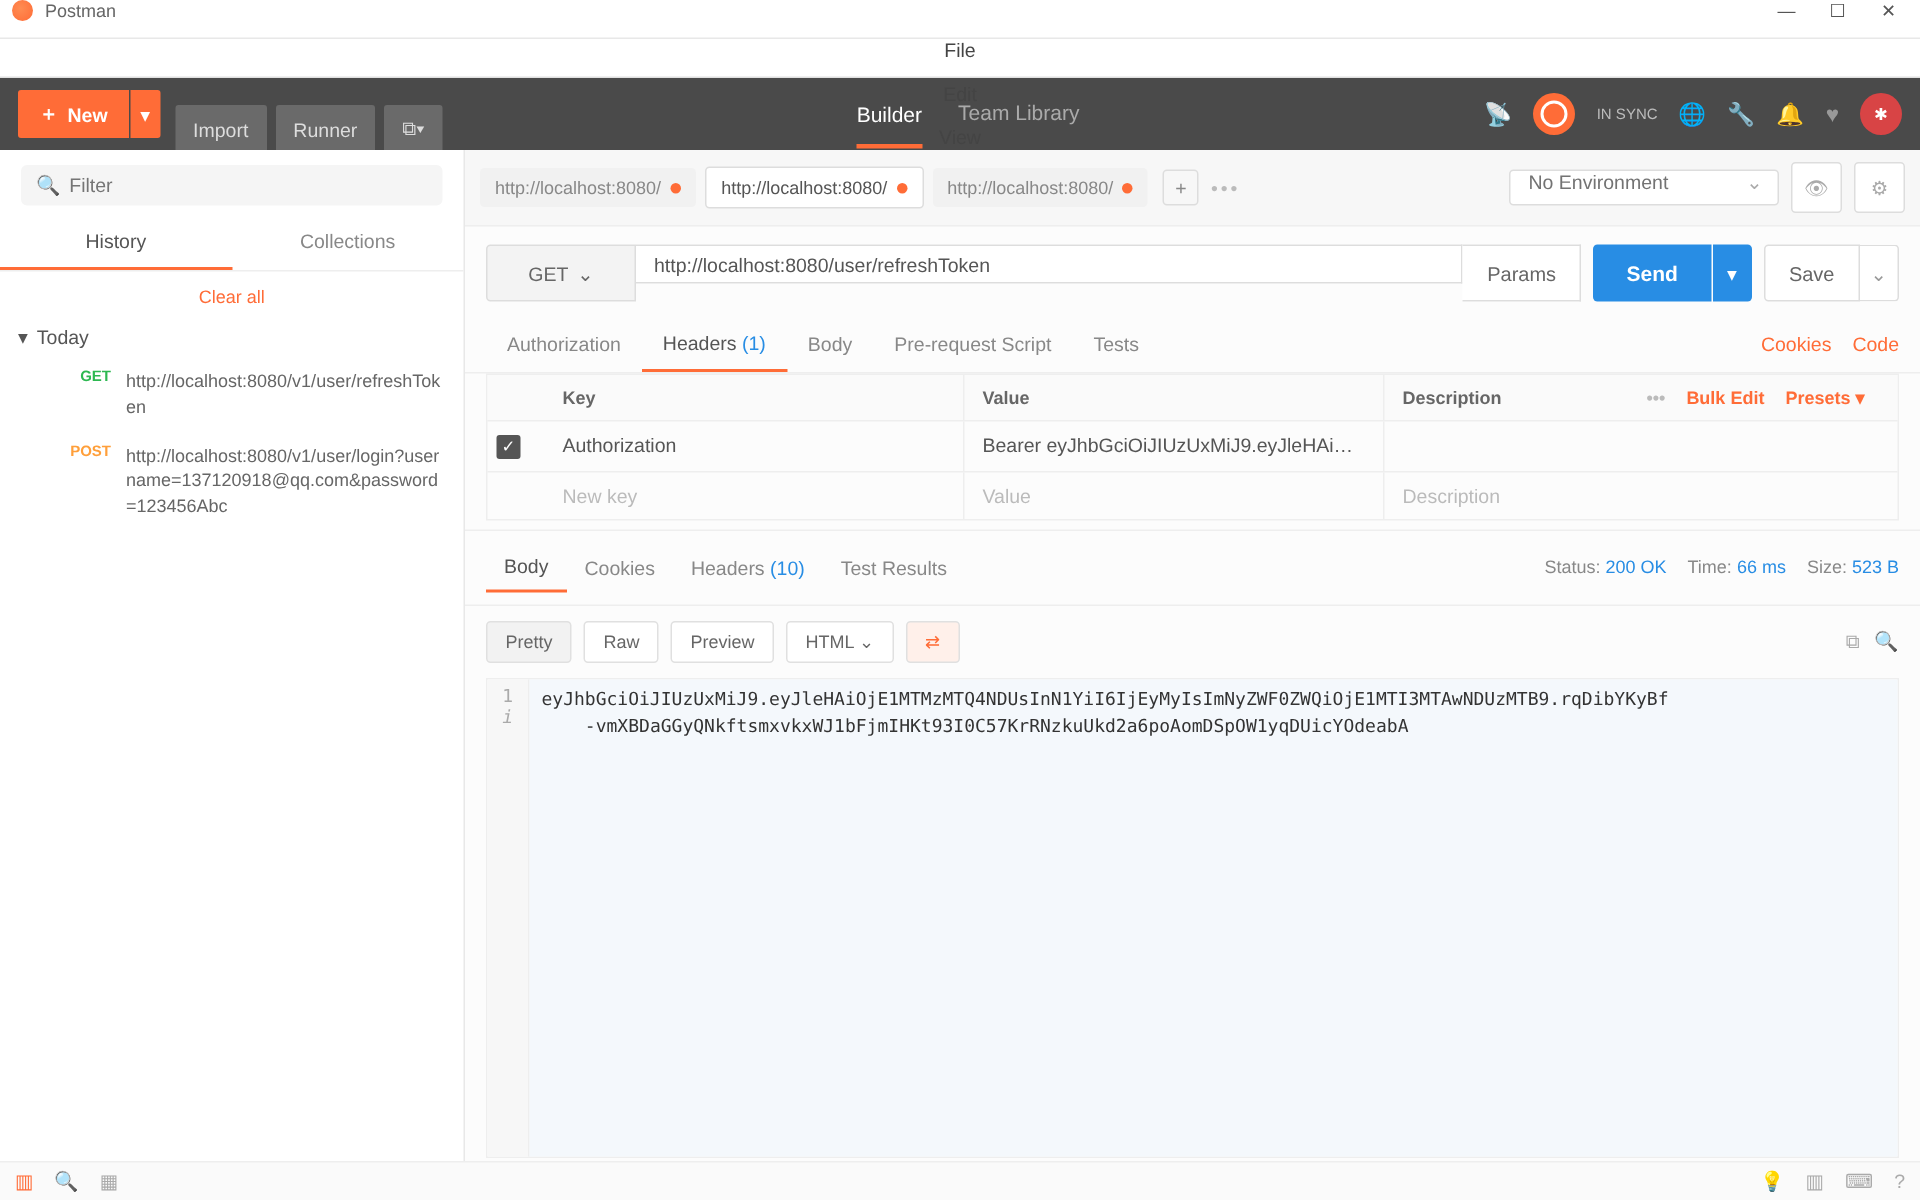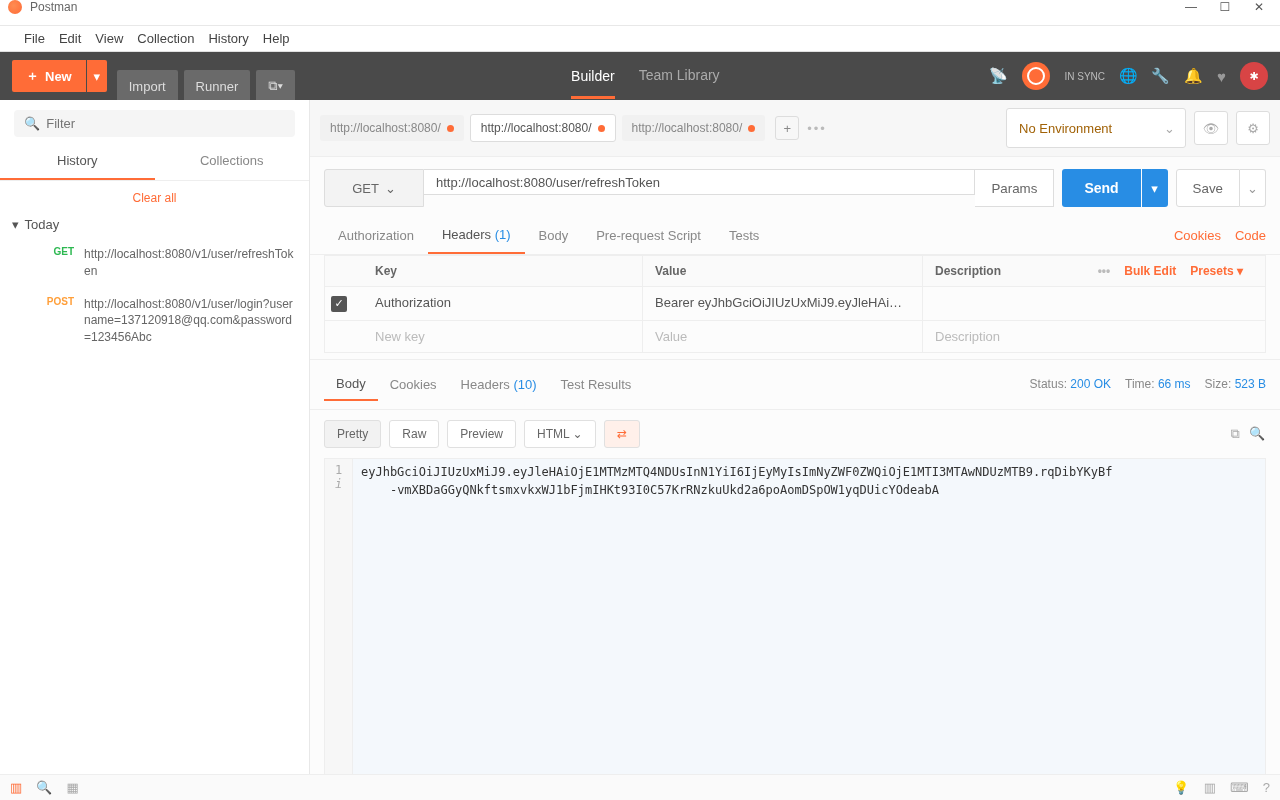--- a/index.html
+++ b/index.html
@@ -2,21 +2,21 @@
 <html><head>
 <meta charset="utf-8">
 <style>
 * { box-sizing: border-box; margin: 0; padding: 0; }
 body { font-family: -apple-system, "Helvetica Neue", Arial, sans-serif; font-size: 13px; color: #555; background: #fff; width: 1280px; height: 800px; overflow: hidden; position: relative; }
 .titlebar { height: 26px; display: flex; align-items: flex-start; padding: 0 8px; background: #fff; border-bottom: 1px solid #e8e8e8; }
 .titlebar .logo { width: 14px; height: 14px; border-radius: 50%; background: radial-gradient(circle at 40% 40%, #ff8c52, #ff6c37); margin-right: 8px; }
 .titlebar .title { font-size: 12px; color: #666; flex: 1; }
 .titlebar .winbtns { display: flex; gap: 20px; margin-right: 6px; }
 .titlebar .winbtn { width: 14px; height: 14px; cursor: pointer; font-size: 12px; text-align: center; color: #555; }
-.menubar { height: 26px; display: flex; align-items: center; padding: 0 24px; gap: 14px; background: #fff; border-bottom: 1px solid #e0e0e0; font-size: 13px; color: #444; }
+.menubar { height: 26px; display: flex; align-items: center; padding: 0 8px; gap: 14px; background: #fff; border-bottom: 1px solid #e0e0e0; font-size: 13px; color: #444; flex-direction: column; }
 .menubar span { cursor: pointer; }
 .toolbar { height: 48px; background: #4a4a4a; display: flex; align-items: center; padding: 0 12px; }
 .btn-new { background: #ff6c37; color: #fff; border: none; height: 32px; padding: 0 14px; display: flex; align-items: center; gap: 6px; font-weight: 600; font-size: 13px; border-radius: 2px 0 0 2px; cursor: pointer; }
 .btn-new-caret { background: #ff6c37; height: 32px; width: 20px; display: flex; align-items: center; justify-content: center; color: #fff; border-radius: 0 2px 2px 0; margin-left: 1px; cursor: pointer; margin-right: 10px; }
 .btn-gray { background: #6a6a6a; color: #ddd; border: none; height: 32px; padding: 0 12px; border-radius: 2px; margin-right: 6px; cursor: pointer; font-size: 13px; margin-top: 20px; }
 .toolbar-center { flex: 1; display: flex; justify-content: center; gap: 24px; align-items: center; }
 .toolbar-tab { color: #aaa; font-size: 14px; cursor: pointer; padding-bottom: 2px; }
 .toolbar-tab.active { color: #fff; border-bottom: 3px solid #ff6c37; padding-bottom: 12px; margin-top: 14px; }
 .toolbar-right { display: flex; align-items: center; gap: 14px; }
 .sync-badge { width: 28px; height: 28px; border-radius: 50%; background: #ff6c37; display: flex; align-items: center; justify-content: center; position: relative; }
@@ -38,21 +38,21 @@
 .method-post { color: #ff9f3a; }
 .history-item .url { flex: 1; color: #666; word-break: break-all; line-height: 1.4; }
 .content { flex: 1; display: flex; flex-direction: column; background: #fcfcfc; }
 .tabs-row { display: flex; align-items: center; padding: 8px 10px; background: #f7f7f7; border-bottom: 1px solid #eee; }
 .req-tab { display: inline-flex; align-items: center; gap: 6px; background: #f1f1f1; padding: 6px 10px; border-radius: 3px; margin-right: 6px; font-size: 12px; color: #888; cursor: pointer; }
 .req-tab.active { background: #fff; border: 1px solid #ddd; color: #555; }
 .req-tab .dot { width: 7px; height: 7px; border-radius: 50%; background: #ff6c37; }
 .tab-add { width: 24px; height: 24px; border: 1px solid #ddd; display: flex; align-items: center; justify-content: center; color: #888; border-radius: 3px; margin-left: 4px; cursor: pointer; }
 .tab-more { margin-left: 8px; color: #bbb; letter-spacing: 2px; cursor: pointer; }
 .env-row { margin-left: auto; display: flex; align-items: center; gap: 8px; }
-.env-select { height: 40px; padding: 0 30px 0 12px; background: #fff; border: 1px solid #ddd; color: #a16207; font-size: 13px; min-width: 180px; border-radius: 3px; cursor: pointer; display: flex; align-items: center; position: relative; }
+.env-select { height: 24px; padding: 0 30px 0 12px; background: #fff; border: 1px solid #ddd; color: #737373; font-size: 13px; min-width: 180px; border-radius: 3px; cursor: pointer; display: flex; position: relative; }
 .env-select::after { content: '⌄'; position: absolute; right: 10px; color: #aaa; }
 .env-icon { width: 34px; height: 34px; border: 1px solid #ddd; border-radius: 3px; display: flex; align-items: center; justify-content: center; color: #aaa; cursor: pointer; background: #fff; }
 .url-row { display: flex; margin: 12px 14px 10px; }
 .method-select { width: 100px; height: 38px; background: #f3f3f3; border: 1px solid #ddd; display: flex; align-items: center; justify-content: center; gap: 6px; color: #666; font-size: 13px; border-radius: 3px 0 0 3px; cursor: pointer; }
 .url-input { flex: 1; height: 26px; border: 1px solid #ddd; border-left: none; padding: 0 12px; font-size: 13px; color: #555; outline: none; }
 .params-btn { height: 38px; background: #fff; border: 1px solid #ddd; border-left: none; padding: 0 16px; color: #666; cursor: pointer; }
 .send-btn { height: 38px; background: #288de4; color: #fff; border: none; padding: 0 22px; font-size: 14px; font-weight: 600; margin-left: 8px; border-radius: 3px 0 0 3px; cursor: pointer; }
 .send-caret { height: 38px; width: 26px; background: #288de4; color: #fff; display: flex; align-items: center; justify-content: center; border-radius: 0 3px 3px 0; margin-left: 1px; cursor: pointer; }
 .save-btn { height: 38px; background: #fff; border: 1px solid #ddd; padding: 0 16px; color: #666; margin-left: 8px; border-radius: 3px 0 0 3px; cursor: pointer; }
 .save-caret { height: 38px; width: 26px; border: 1px solid #ddd; border-left: none; display: flex; align-items: center; justify-content: center; border-radius: 0 3px 3px 0; cursor: pointer; color: #999; background: #fff; }

